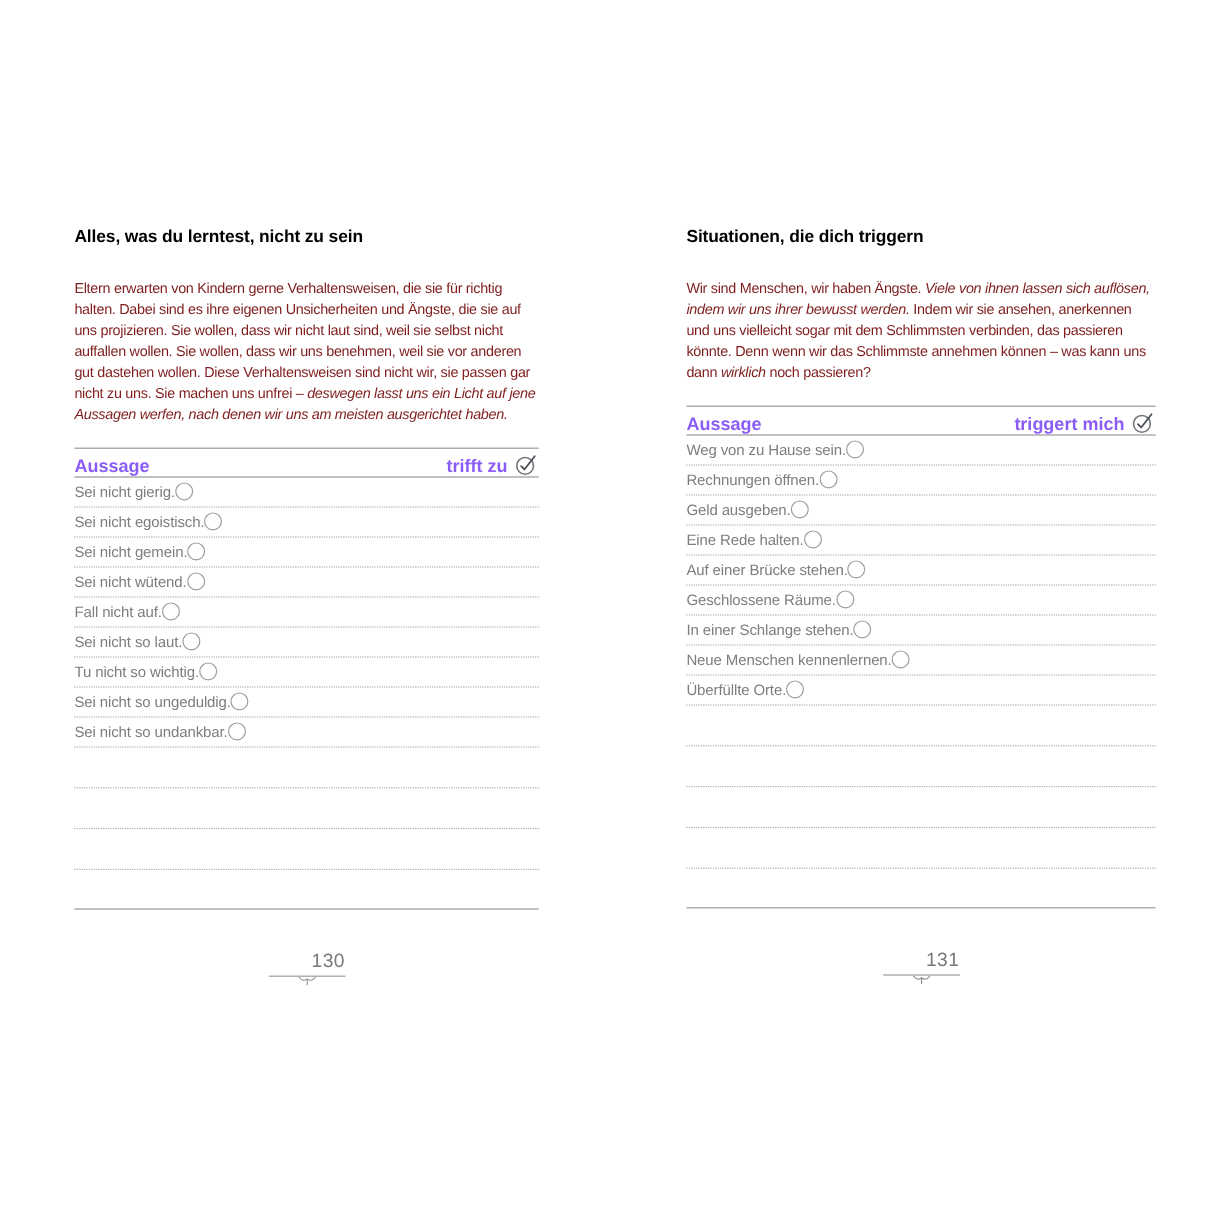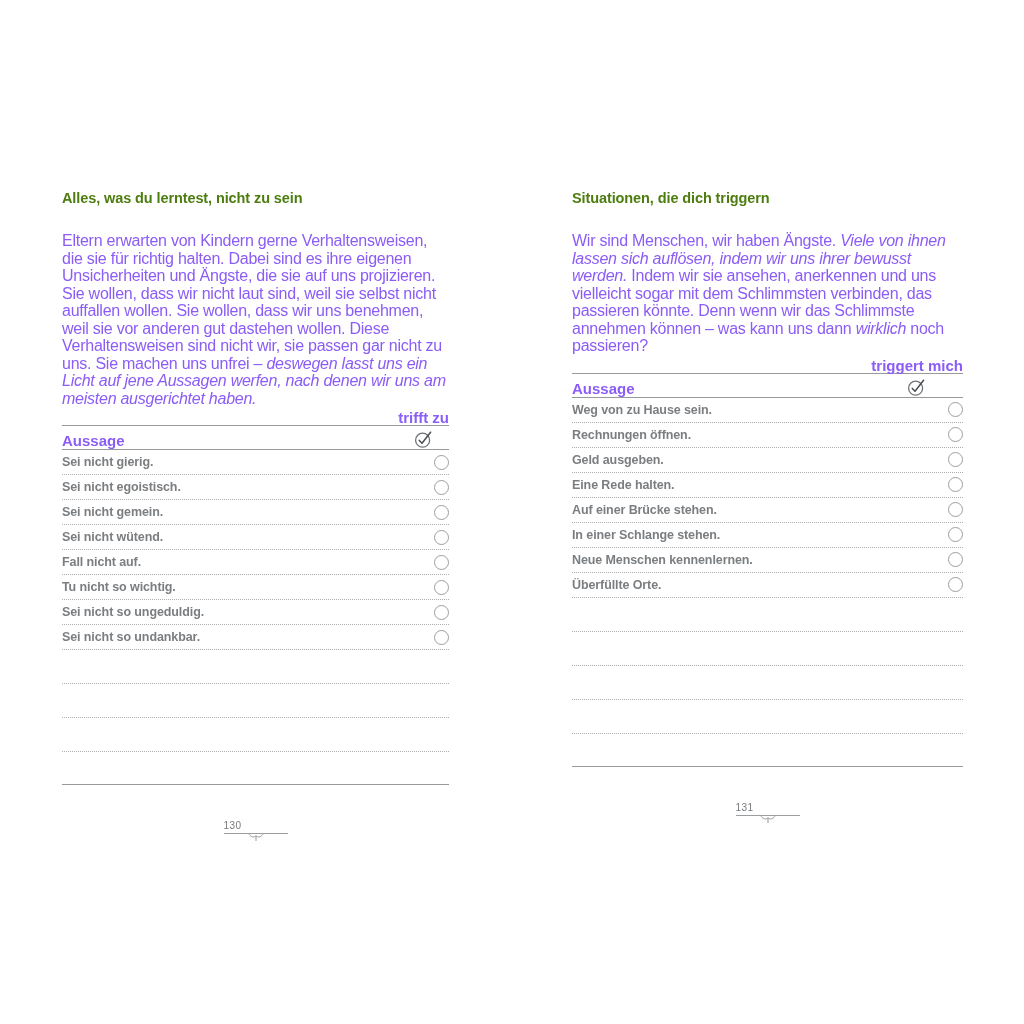--- a/index.html
+++ b/index.html
@@ -8,58 +8,58 @@
     background: #ffffff;
     font-family: "Liberation Sans", sans-serif;
     position: relative;
     overflow: hidden;
   }
   .page { position: absolute; top: 190px; }
   .page.left  { left: 62px;  width: 387px; }
   .page.right { left: 572px; width: 391px; }
 
   .title {
-    font-size: 14.5px; font-weight: bold; color: #4d7c0f;
+    font-size: 14.5px; font-weight: bold; color: #000000;
     letter-spacing: -0.1px; margin: 0 0 26px 0; line-height: 16px;
   }
   .intro {
-    font-size: 16px; line-height: 17.5px; color: #8b5cf6;
+    font-size: 12px; line-height: 17.5px; color: #7f1d1d;
     letter-spacing: -0.25px; margin: 0 0 18px 0;
   }
   .intro em { font-style: italic; }
 
   .thead {
     display: flex; justify-content: space-between; align-items: flex-end;
     height: 25px; box-sizing: border-box;
     border-top: 1px solid #97999b; border-bottom: 1px solid #97999b;
     font-size: 15px; font-weight: bold; color: #8b5cf6;
   }
-  .thead .right-group { display: flex; align-items: center; gap: 6px; flex-direction: column; }
+  .thead .right-group { display: flex; align-items: center; gap: 6px; }
   .check-icon { display: block; margin-top: -3px; }
 
   .trow {
-    display: flex; justify-content: space-between; align-items: center;
+    display: flex; justify-content: flex-start; align-items: center;
     height: 25px; box-sizing: border-box;
     border-bottom: 1px dotted #abaeb0;
-    font-size: 12.5px; color: #7b7e81; letter-spacing: -0.1px; font-weight: bold;
+    font-size: 12.5px; color: #7b7e81; letter-spacing: -0.1px;
   }
   .circle {
     width: 15px; height: 15px; box-sizing: border-box;
     border: 1px solid #9b9ea1; border-radius: 50%;
     flex: none; background: #ffffff;
   }
   .blankrow { height: 33px; border-bottom: 1px dotted #abaeb0; }
 
   .endline { border-top: 1px solid #97999b; margin-top: 32px; height: 0; }
 
   .footer { margin-top: 35px; display: flex; flex-direction: column; align-items: center; }
   .pagenum-box {
-    width: 64px; text-align: left;
+    width: 64px; text-align: right;
     border-bottom: 1px solid #9b9ea1; padding-bottom: 2px;
-    font-size: 10px; color: #77797b; letter-spacing: 0.4px;
+    font-size: 16px; color: #77797b; letter-spacing: 0.4px;
   }
   .ornament { display: block; margin-top: -1px; }
 </style>
 </head>
 <body>
 
 <section class="page left">
   <h2 class="title">Alles, was du lerntest, nicht zu sein</h2>
   <p class="intro"><span>Eltern erwarten von Kindern gerne Verhaltensweisen, die sie für richtig halten. Dabei sind es ihre eigenen Unsicherheiten und Ängste, die sie auf uns projizieren. Sie wollen, dass wir nicht laut sind, weil sie selbst nicht auffallen wollen. Sie wollen, dass wir uns benehmen, weil sie vor anderen gut dastehen wollen. Diese Verhaltensweisen sind nicht wir, sie passen gar nicht zu uns. Sie machen uns unfrei – </span><em>deswegen lasst uns ein Licht auf jene Aussagen werfen, nach denen wir uns am meisten ausgerichtet haben.</em></p>
 
@@ -91,20 +91,24 @@
         </div>
         <div class="trow">
           <span>Sei nicht wütend.</span>
           <span class="circle"></span>
         </div>
         <div class="trow">
           <span>Fall nicht auf.</span>
           <span class="circle"></span>
         </div>
         <div class="trow">
+          <span>Sei nicht so laut.</span>
+          <span class="circle"></span>
+        </div>
+        <div class="trow">
           <span>Tu nicht so wichtig.</span>
           <span class="circle"></span>
         </div>
         <div class="trow">
           <span>Sei nicht so ungeduldig.</span>
           <span class="circle"></span>
         </div>
         <div class="trow">
           <span>Sei nicht so undankbar.</span>
           <span class="circle"></span>
@@ -162,20 +166,24 @@
         </div>
         <div class="trow">
           <span>Eine Rede halten.</span>
           <span class="circle"></span>
         </div>
         <div class="trow">
           <span>Auf einer Brücke stehen.</span>
           <span class="circle"></span>
         </div>
         <div class="trow">
+          <span>Geschlossene Räume.</span>
+          <span class="circle"></span>
+        </div>
+        <div class="trow">
           <span>In einer Schlange stehen.</span>
           <span class="circle"></span>
         </div>
         <div class="trow">
           <span>Neue Menschen kennenlernen.</span>
           <span class="circle"></span>
         </div>
         <div class="trow">
           <span>Überfüllte Orte.</span>
           <span class="circle"></span>

